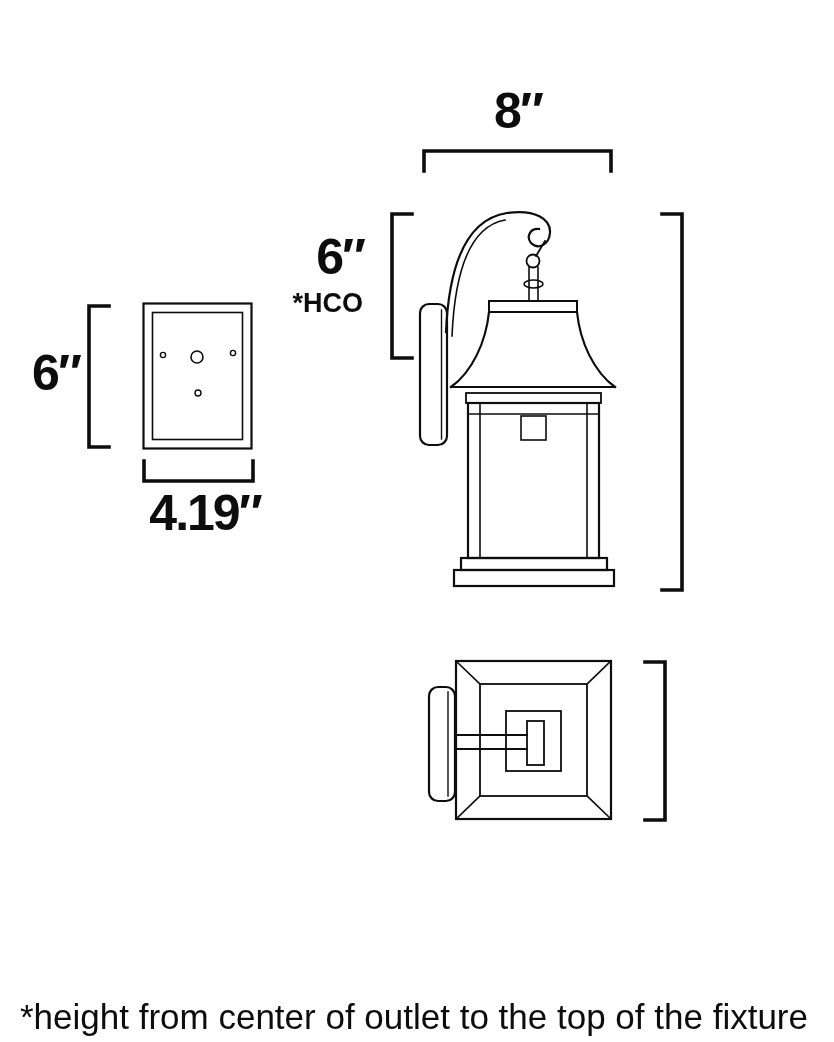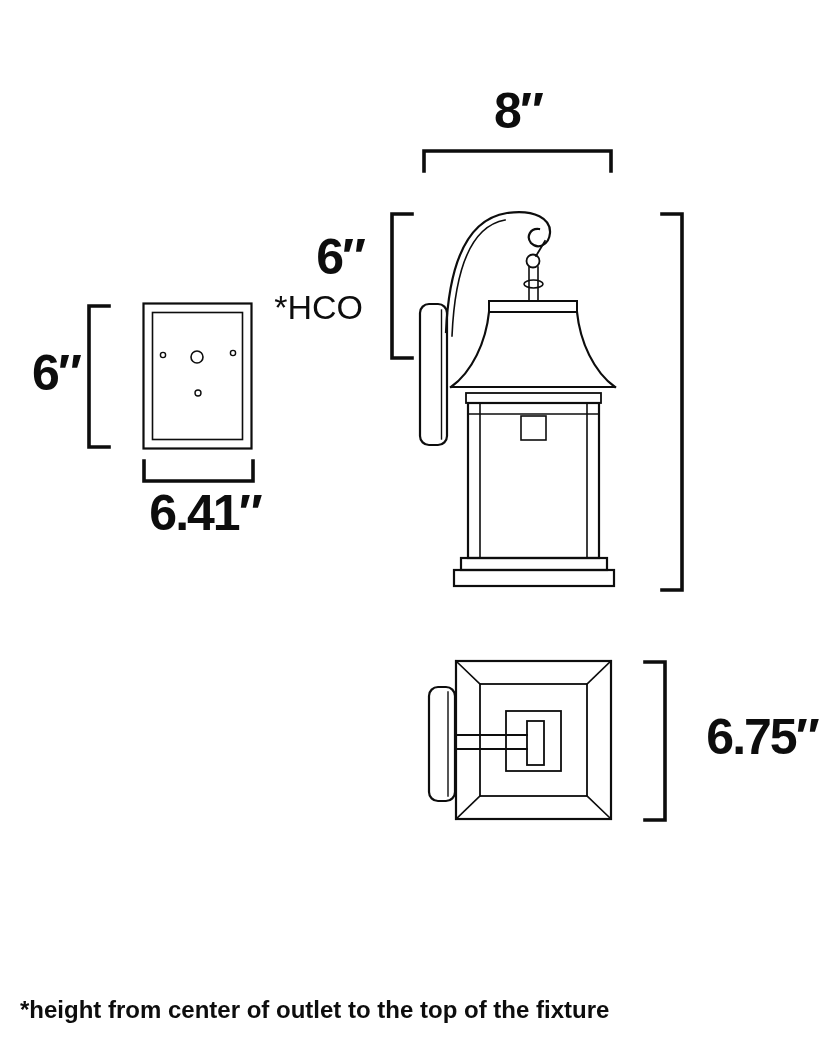--- a/index.html
+++ b/index.html
@@ -8,25 +8,25 @@
     font-family:"Liberation Sans",sans-serif;color:#0d0d0d;overflow:hidden;
   }
   .canvas svg{position:absolute;left:0;top:0;}
   .dim-label{
     position:absolute;font-size:50px;font-weight:700;letter-spacing:-2px;
     white-space:nowrap;line-height:1;
   }
   .center{transform:translateX(-50%);}
   .rightal{transform:translateX(-100%);}
   .hco-note{
-    position:absolute;font-size:34px;font-weight:400;letter-spacing:0;
+    position:absolute;font-size:27px;font-weight:700;letter-spacing:0;
     white-space:nowrap;line-height:1;text-align:center;
   }
   .footnote{
-    position:absolute;font-size:24px;font-weight:700;letter-spacing:0;
+    position:absolute;font-size:35px;font-weight:400;letter-spacing:0;
     white-space:nowrap;line-height:1.2;
   }
 </style>
 </head>
 <body>
 
 <div class="canvas">
 
   <svg width="834" height="1042" viewBox="0 0 834 1042">
     <g fill="none" stroke="#0d0d0d" stroke-linecap="square" stroke-linejoin="miter">
@@ -103,19 +103,18 @@
 
   <div class="dim-label center" style="left:518px;top:86px">8″</div>
 
   <div class="dim-label rightal" style="left:364px;top:232px">6″</div>
 
   <div class="hco-note rightal" style="left:363px;top:290px">*HCO</div>
 
 
   <div class="dim-label center" style="left:56px;top:348px">6″</div>
 
-  <div class="dim-label center" style="left:205px;top:488px">6.41″</div>
+  <div class="dim-label center" style="left:205px;top:488px">4.19″</div>
 
-  <div class="dim-label center" style="left:762px;top:712px">6.75″</div>
 
   <div class="footnote" style="left:20px;top:996px">*height from center of outlet to the top of the fixture</div>
 
 </div>
 
 </body></html>

